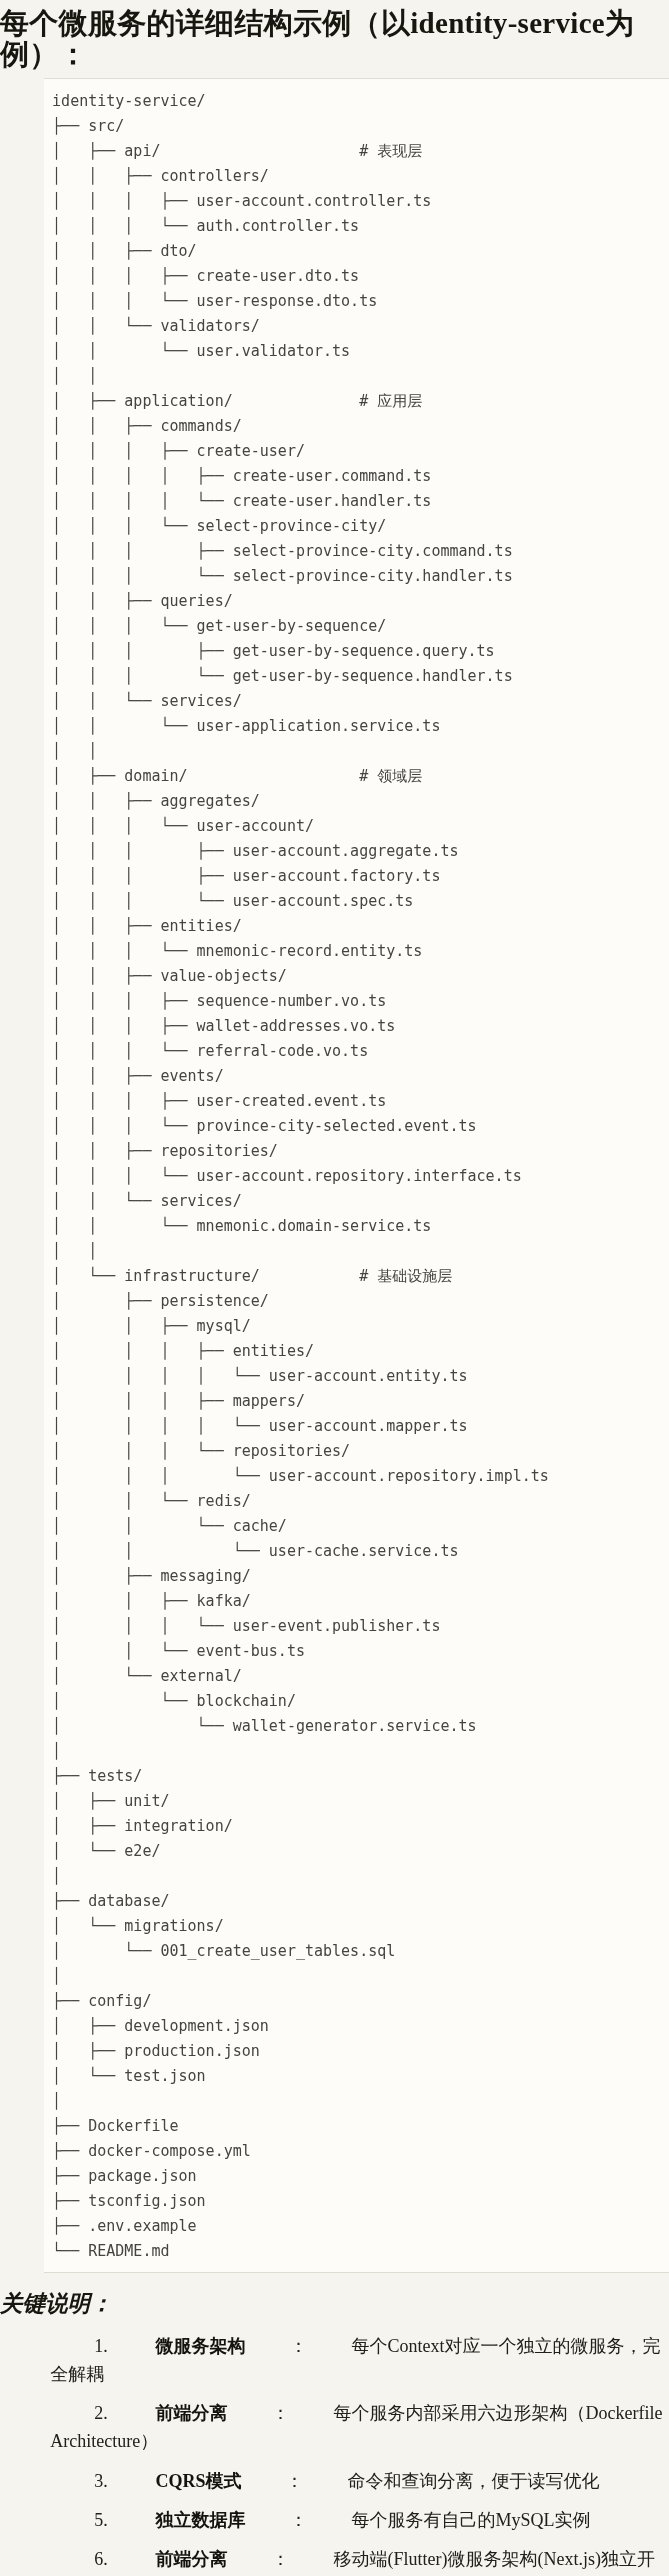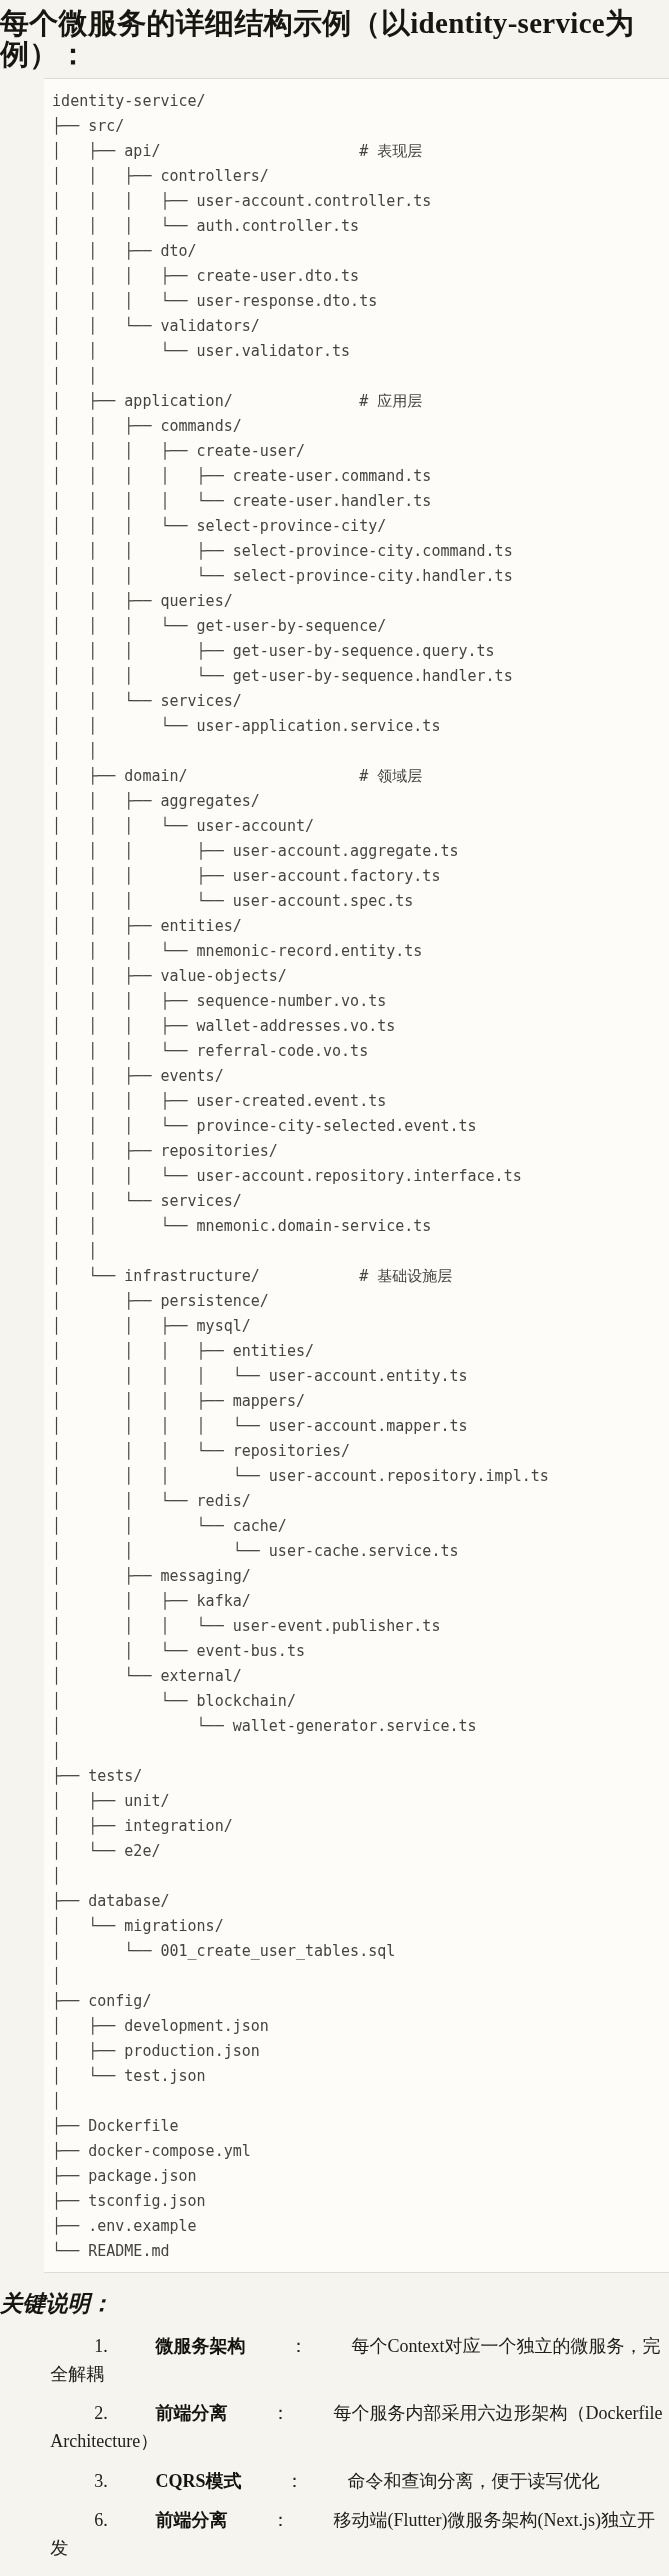--- a/index.html
+++ b/index.html
@@ -166,18 +166,21 @@
   <div class="note-item">
     <span class="num">1.</span><span class="term">微服务架构</span><span class="sep">：</span><span class="desc">每个Context对应一个独立的微服务，完全解耦</span>
   </div>
   <div class="note-item">
     <span class="num">2.</span><span class="term">前端分离</span><span class="sep">：</span><span class="desc">每个服务内部采用六边形架构（Dockerfile Architecture）</span>
   </div>
   <div class="note-item">
     <span class="num">3.</span><span class="term">CQRS模式</span><span class="sep">：</span><span class="desc">命令和查询分离，便于读写优化</span>
   </div>
   <div class="note-item">
+    <span class="num">5.</span><span class="term">独立数据库</span><span class="sep">：</span><span class="desc">每个服务有自己的MySQL实例</span>
+  </div>
+  <div class="note-item">
     <span class="num">6.</span><span class="term">前端分离</span><span class="sep">：</span><span class="desc">移动端(Flutter)微服务架构(Next.js)独立开发</span>
   </div>
 </div>
 
 <div class="closing-paragraph">这个结构可以让您的团队并行开发，每个Context可以由不同的小组负责，互不干扰。</div>
 
 
 </body></html>

